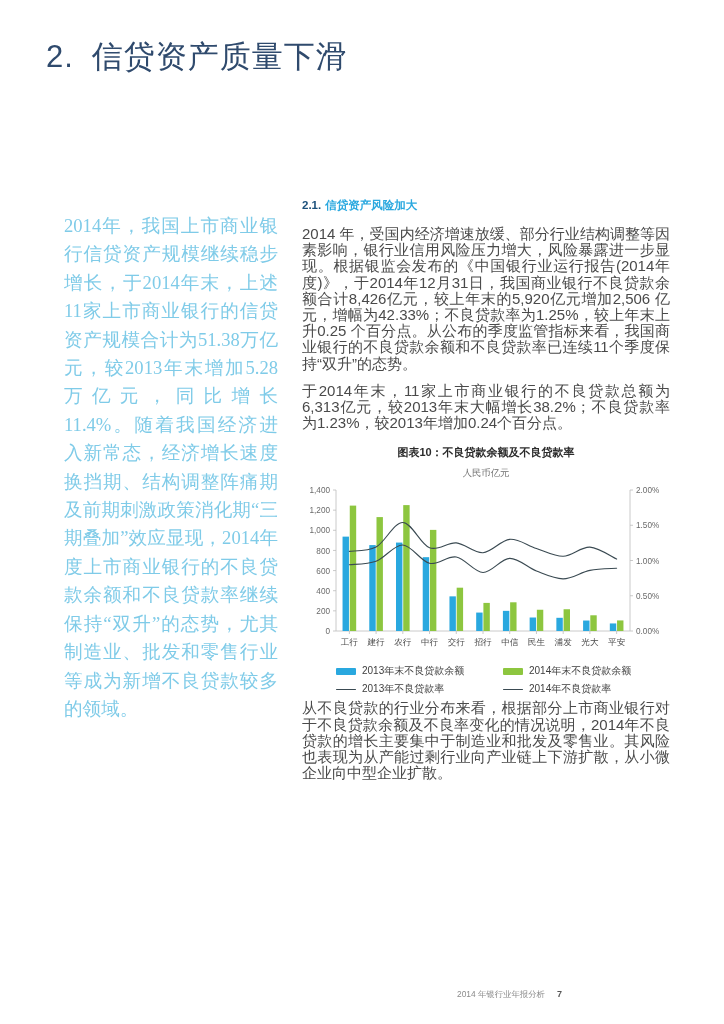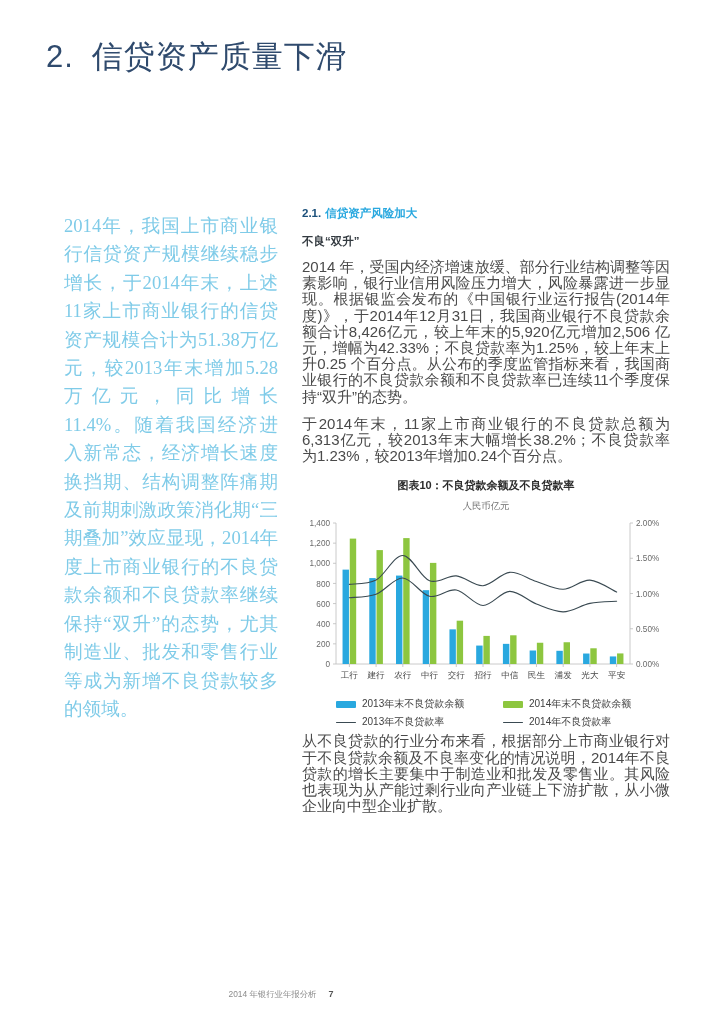--- a/index.html
+++ b/index.html
@@ -35,21 +35,21 @@
     text-align:justify;
     text-justify:inter-ideograph;
     margin:16px;
   }
 
   
   .right-col{
     position:absolute;left:302px;top:198px;width:368px;
   }
   .h2{
-    font-size:11.5px;font-weight:bold;margin:8px 0 13px 0;
+    font-size:11.5px;font-weight:bold;margin:0 0 13px 0;
     color:#1a4f7a;
   }
   .h2 .accent{color:#29a8df;margin-left:4px;}
   .h3{
     font-size:11.5px;font-weight:bold;color:#333a40;
     margin:0 0 10px 0;
   }
   p.body{
     font-size:15px;line-height:16.2px;color:#4a4a4a;
     margin:0 0 11px 0;text-align:justify;text-justify:inter-ideograph;
@@ -79,21 +79,21 @@
     margin-bottom:4px;
   }
   .swatch{
     width:20px;height:7px;margin-right:6px;flex:none;border-radius:1px;
   }
   .swatch.line{height:0;border-top:1.6px solid #3a4a52;}
 
   
   .footer{
     position:absolute;left:0;right:0;bottom:24px;
-    text-align:center;padding-right:62px;
+    text-align:right;padding-right:62px;
     font-size:8.4px;color:#8b8b8b;
   }
   .footer .pg{color:#555;font-weight:bold;margin-left:12px;font-size:9px;}
 </style>
 </head>
 <body>
 
 <div class="page">
 
   <div class="page-title">
@@ -103,21 +103,20 @@
   <div class="left-col">
     <p class="pullquote">2014年，我国上市商业银行信贷资产规模继续稳步增长，于2014年末，上述11家上市商业银行的信贷资产规模合计为51.38万亿元，较2013年末增加5.28万亿元，同比增长11.4%。随着我国经济进入新常态，经济增长速度换挡期、结构调整阵痛期及前期刺激政策消化期“三期叠加”效应显现，2014年度上市商业银行的不良贷款余额和不良贷款率继续保持“双升”的态势，尤其制造业、批发和零售行业等成为新增不良贷款较多的领域。</p>
   </div>
 
   <div class="right-col">
 
     <div class="h2">
       <span>2.1.</span><span class="accent">信贷资产风险加大</span>
     </div>
 
-    <div class="h3">不良“双升”</div>
 
     <p class="body">2014 年，受国内经济增速放缓、部分行业结构调整等因素影响，银行业信用风险压力增大，风险暴露进一步显现。根据银监会发布的《中国银行业运行报告(2014年度)》，于2014年12月31日，我国商业银行不良贷款余额合计8,426亿元，较上年末的5,920亿元增加2,506 亿元，增幅为42.33%；不良贷款率为1.25%，较上年末上升0.25 个百分点。从公布的季度监管指标来看，我国商业银行的不良贷款余额和不良贷款率已连续11个季度保持“双升”的态势。</p>
     <p class="body">于2014年末，11家上市商业银行的不良贷款总额为6,313亿元，较2013年末大幅增长38.2%；不良贷款率为1.23%，较2013年增加0.24个百分点。</p>
 
     <div class="figure">
       <div class="fig-title">图表10：不良贷款余额及不良贷款率</div>
       <div class="fig-unit">人民币亿元</div>
 
       <div class="chart-wrap">
         <svg class="chart-svg" id="chart" width="368" height="175" viewBox="0 0 368 175">

